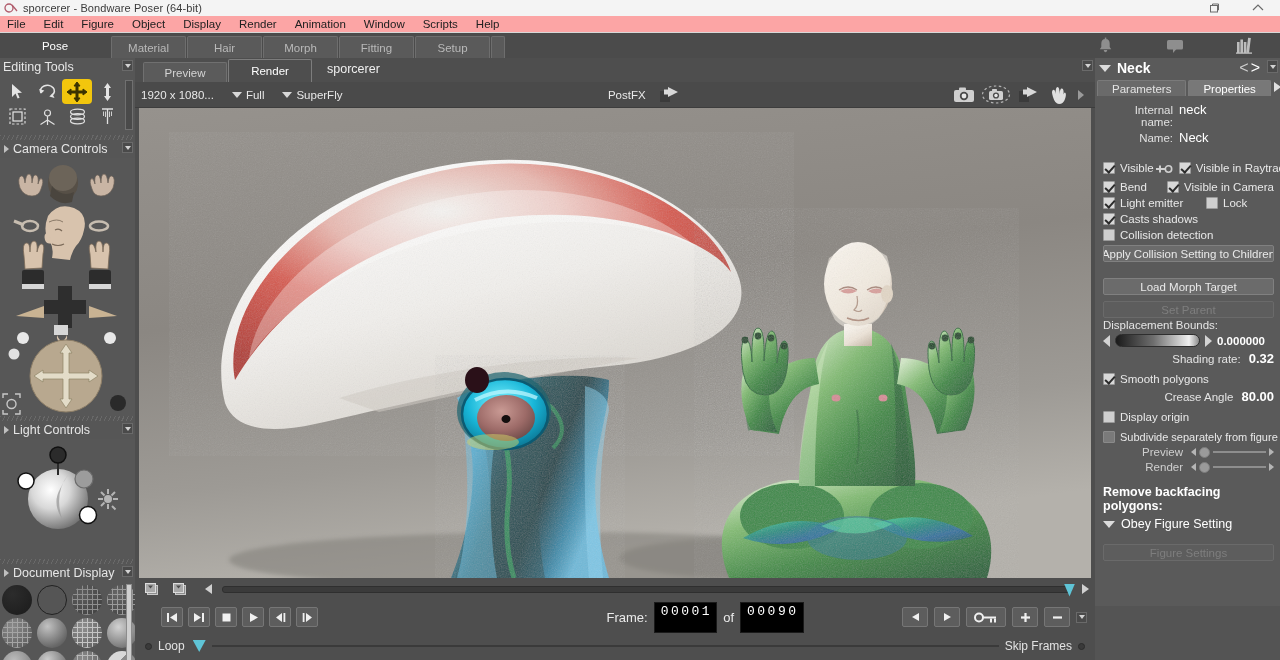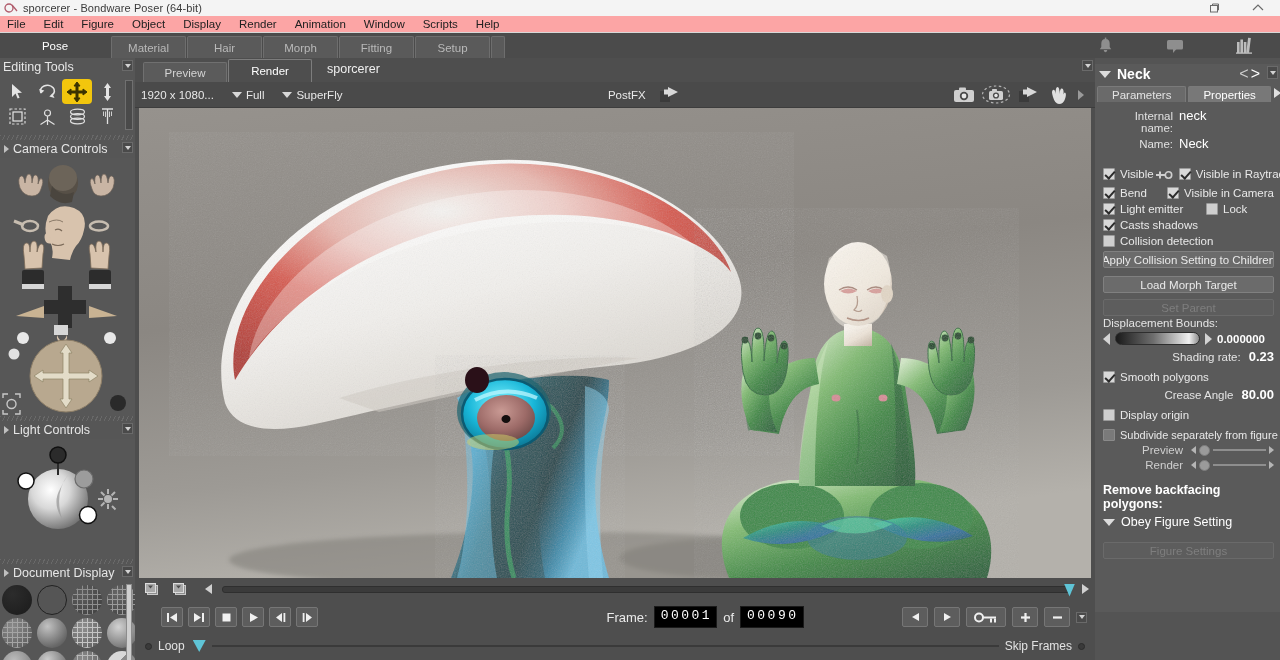--- a/index.html
+++ b/index.html
@@ -176,35 +176,35 @@
 
   .playbar { height: 34px; display: flex; align-items: center; padding: 0 8px; background: #4e4e4e; position: relative; }
   .pb-btn {
     width: 22px; height: 20px; background: #5d5d5d; border: 1px solid #767676; border-radius: 2px;
     display:flex; align-items:center; justify-content:center; margin-right: 5px;
   }
   .pb-btn.wide { width: 34px; }
   .frame-label { font-size: 13px; color: #eaeaea; margin-right: 6px; }
   .frame-box {
     background: #000; color: #fff; font-family: "Liberation Mono", monospace;
-    font-size: 13px; letter-spacing: 2.5px; padding: 1px 4px 4px 6px; border: 1px solid #1a1a1a;
+    font-size: 13px; letter-spacing: 2.5px; padding: 1px 4px 13px 6px; border: 1px solid #1a1a1a;
   }
   .pb-right { position: absolute; right: 8px; display: flex; align-items: center; gap: 6px; }
   .pb-pin { width: 11px; height: 11px; background:#4a4a4a;border:1px solid #6a6a6a;
             display:flex;align-items:center;justify-content:center; }
   .pb-pin i { width:0;height:0;border-left:3px solid transparent;border-right:3px solid transparent;border-top:4px solid #d2d2d2; }
   .loopbar { height: 24px; display: flex; align-items: center; padding: 0 10px; position: relative; justify-content: flex-end; }
   .dot { width: 7px; height: 7px; border-radius: 50%; background: #3a3a3a; border: 1px solid #2b2b2b; }
   .looplabel { font-size: 12px; color: #e2e2e2; margin: 0 8px 0 6px; }
   .loop-marker { width: 13px; height: 12px; background: #5fc4d6; clip-path: polygon(0 0, 100% 0, 50% 100%); }
   .loop-track { flex: 1; height: 2px; background: #3a3a3a; margin: 0 6px; }
   .skip { font-size: 12px; color: #e2e2e2; margin-right: 6px; }
 
   
-  .rpanel { position: absolute; top: 64px; left: 1095px; width: 185px; height: 548px; background: #5a5a5a; }
+  .rpanel { position: absolute; top: 58px; left: 1095px; width: 185px; height: 548px; background: #5a5a5a; }
   .rp-hdr { height: 20px; display: flex; align-items: center; padding-left: 4px; position: relative; }
   .rp-hdr .caret { width:0;height:0;border-left:6px solid transparent;border-right:6px solid transparent;
                    border-top:7px solid #dcdcdc; margin-right: 6px; }
   .rp-title { font-size: 14px; color: #ffffff; font-weight: bold; }
   .rp-nav { position: absolute; right: 20px; display: flex; align-items: center; gap: 2px;
             font-size: 16px; color: #cfcfcf; }
   .rp-nav .gt { color: #ffffff; }
   .rp-pin { position:absolute; right: 2px; top: 2px; width: 11px; height: 13px;
             background:#4a4a4a;border:1px solid #6a6a6a;display:flex;align-items:center;justify-content:center; }
   .rp-pin i { width:0;height:0;border-left:3px solid transparent;border-right:3px solid transparent;border-top:4px solid #d2d2d2; }
@@ -972,34 +972,34 @@
         <span class="chk on"></span>
         <span class="chk-lab">Casts shadows</span>
       </div>
 
       <div class="chk-row">
         <span class="chk off"></span>
         <span class="chk-lab">Collision detection</span>
       </div>
 
       <div class="btn-wide">Apply Collision Setting to Children</div>
-      <div class="btn-wide" style="margin-top:8px;">Load Morph Target</div>
+      <div class="btn-wide" style="margin-top:16px;">Load Morph Target</div>
       <div class="btn-wide disabled" style="margin-top:6px;">Set Parent</div>
 
       <div class="sect-lab">Displacement Bounds:</div>
       <div class="disp-row">
         <span class="tri-l"></span>
         <span class="grad-track"></span>
         <span class="tri-r"></span>
         <span class="val">0.000000</span>
       </div>
 
       <div class="rowline">
         <span class="lab">Shading rate:</span>
-        <span class="right-val">0.23</span>
+        <span class="right-val">0.32</span>
       </div>
 
       <div class="chk-row" style="margin-top:7px;">
         <span class="chk on"></span>
         <span class="chk-lab">Smooth polygons</span>
       </div>
 
       <div class="rowline">
         <span class="lab">Crease Angle</span>
         <span class="right-val">80.00</span>

